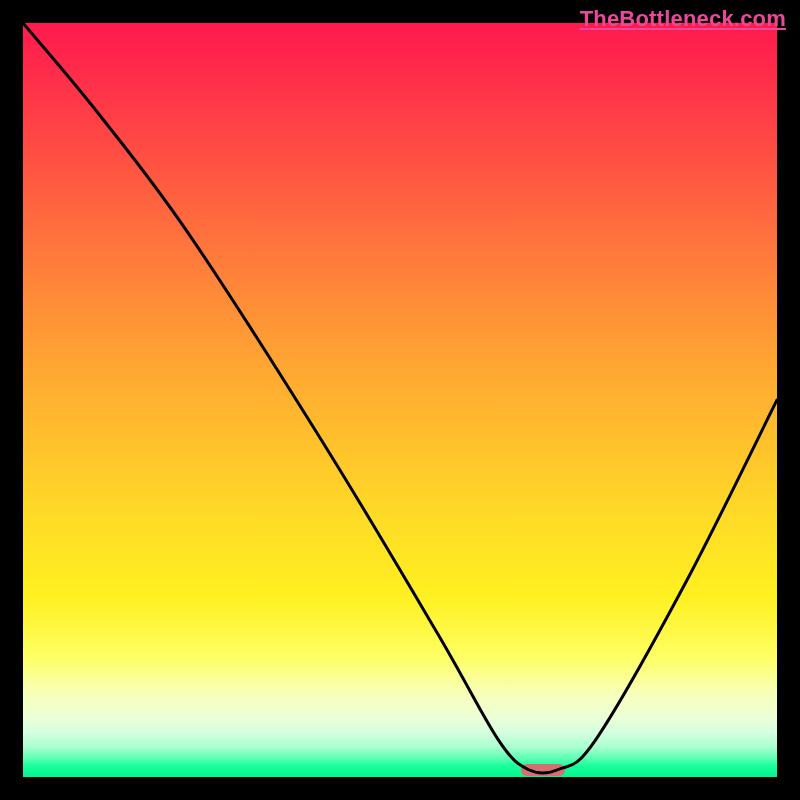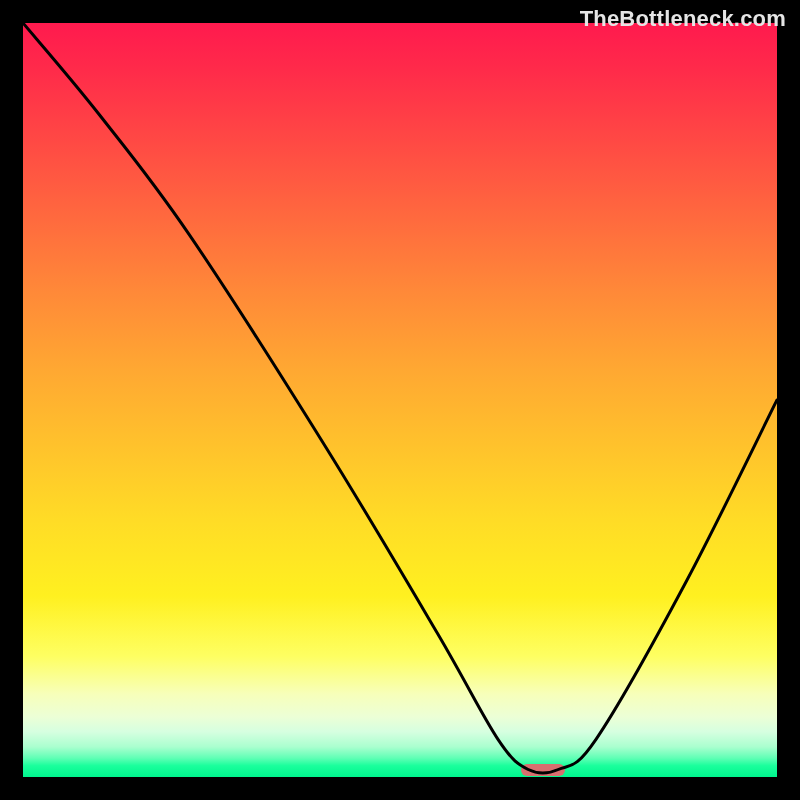--- a/index.html
+++ b/index.html
@@ -14,26 +14,27 @@
   .frame {
     position: relative;
     width: 800px;
     height: 800px;
     background: #000;
   }
   .watermark {
     position: absolute;
     top: 6px;
     right: 14px;
-    color: #e5e5e5;
+    color: #ec4899;
     font-size: 22px;
     font-weight: 600;
     letter-spacing: 0.2px;
     z-index: 20;
     user-select: none;
+    text-decoration: underline;
   }
   .plot {
     position: absolute;
     left: 23px;
     top: 23px;
     width: 754px;
     height: 754px;
     background: linear-gradient(to bottom,
       #ff1a4e 0%,
       #ff2a4a 6%,

